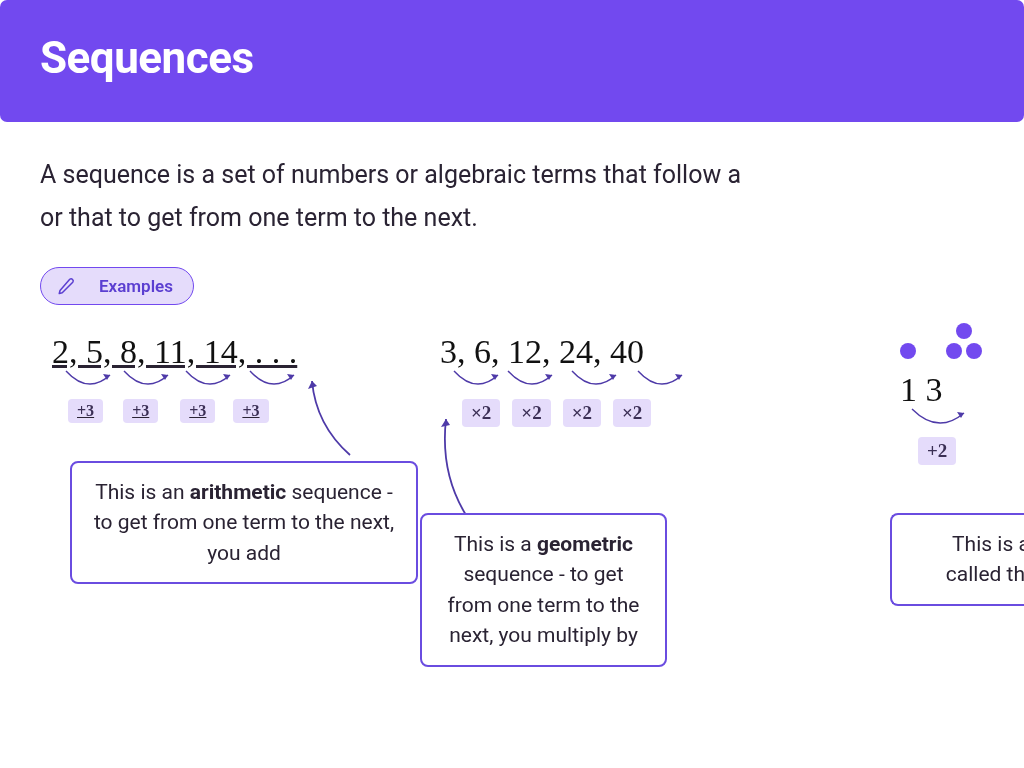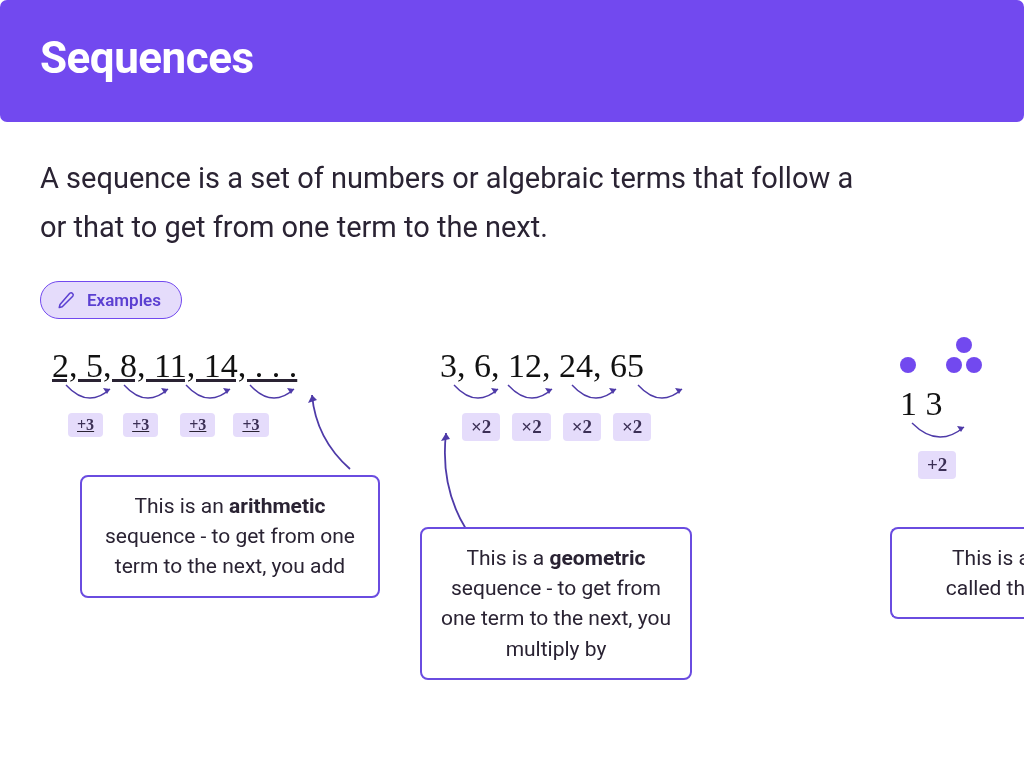--- a/index.html
+++ b/index.html
@@ -28,29 +28,29 @@
     color: #fff;
     font-size: 44px;
     font-weight: 700;
     letter-spacing: -0.5px;
   }
   .body {
     padding: 32px 40px 20px 40px;
     color: #2a2333;
   }
   .intro {
-    font-size: 29px;
+    font-size: 25px;
     line-height: 1.7;
     color: #2a2333;
     font-weight: 400;
   }
   .examples-pill {
     display: inline-flex;
     align-items: center;
-    gap: 12px;
+    gap: 24px;
     background: #e5dcfb;
     border: 1.5px solid #7249ef;
     border-radius: 999px;
     padding: 8px 20px 8px 16px;
     margin-top: 28px;
     color: #5b3fd1;
     font-weight: 600;
     font-size: 17px;
   }
   .examples-pill svg { width: 18px; height: 18px; }
@@ -165,26 +165,26 @@
           <span class="op-chip" style="margin-left:12px;">+3</span>
           <span class="op-chip" style="margin-left:8px;">+3</span>
         </div>
       </div>
 
       <svg class="pointer-arrow" style="left:264px; top:42px;" width="60" height="90">
         <path d="M46 80 Q12 50 8 6" stroke="#4e3aa8" stroke-width="1.8" fill="none"></path>
         <path d="M8 6 l-4 8 l9 -3 z" fill="#4e3aa8"></path>
       </svg>
 
-      <div class="callout" style="left:40px; top:128px; width:300px;">
+      <div class="callout" style="left:30px; top:128px; width:348px;">
         <span>This is an </span><b>arithmetic</b><span> sequence - to get from one term to the next, you add</span>
       </div>
 
       <div class="seq-block" style="left:400px; top:0px;">
-        <div class="seq-terms">3,  6,  12, 24, 65</div>
+        <div class="seq-terms">3,  6,  12, 24, 40</div>
         <div class="arc-row">
           <svg width="60" height="28" style="left:8px;">
               <path d="M6 2 Q28 26 50 6" stroke="#4e3aa8" stroke-width="1.4" fill="none"></path>
               <path d="M50 6 l-7 -1 l4 6 z" fill="#4e3aa8"></path>
             </svg>
           <svg width="60" height="28" style="left:62px;">
               <path d="M6 2 Q28 26 50 6" stroke="#4e3aa8" stroke-width="1.4" fill="none"></path>
               <path d="M50 6 l-7 -1 l4 6 z" fill="#4e3aa8"></path>
             </svg>
           <svg width="60" height="28" style="left:126px;">
@@ -202,21 +202,21 @@
           <span class="op-chip" style="font-size:19px;">×2</span>
           <span class="op-chip" style="font-size:19px;">×2</span>
         </div>
       </div>
 
       <svg class="pointer-arrow" style="left:390px; top:80px;" width="60" height="110">
         <path d="M36 102 Q10 60 16 6" stroke="#4e3aa8" stroke-width="1.8" fill="none"></path>
         <path d="M16 6 l-5 8 l9 -2 z" fill="#4e3aa8"></path>
       </svg>
 
-      <div class="callout" style="left:380px; top:180px; width:272px;">
+      <div class="callout" style="left:380px; top:180px; width:247px;">
         <span>This is a </span><b>geometric</b><span> sequence - to get from one term to the next, you multiply by</span>
       </div>
 
       <div class="seq-block" style="left:860px; top:-20px;">
         <div style="display:flex; gap:30px; align-items:flex-end; height:46px;">
           <div style="display:flex; flex-direction:column; align-items:center;">
             <div class="purple-dot"></div>
           </div>
           <div style="display:flex; flex-direction:column; align-items:center; gap:4px;">
             <div class="purple-dot"></div>

